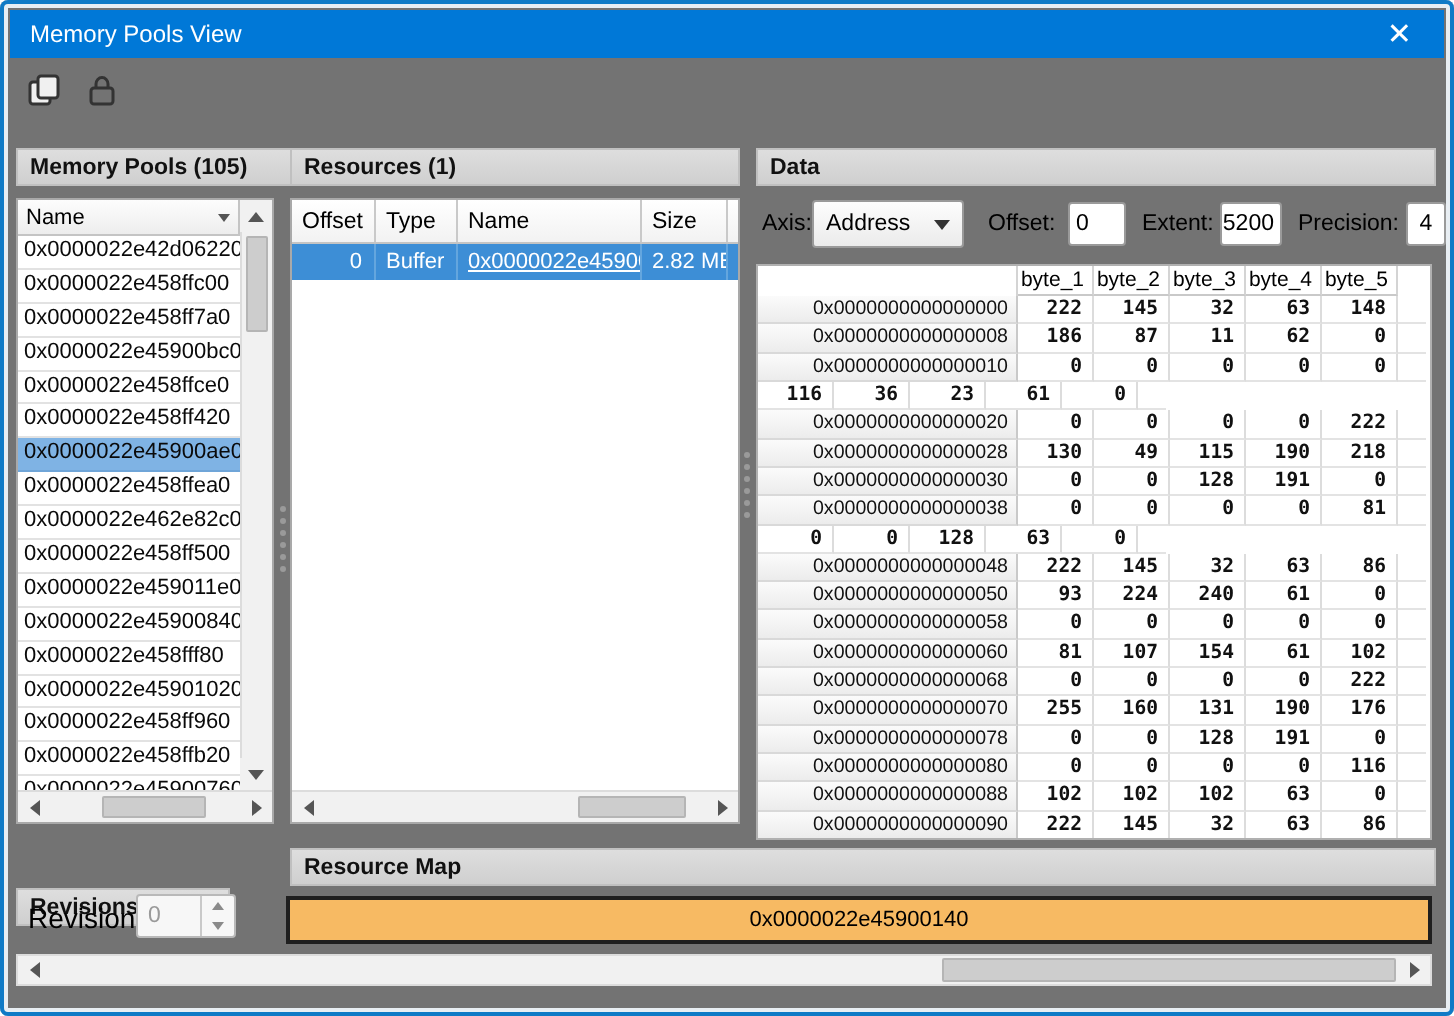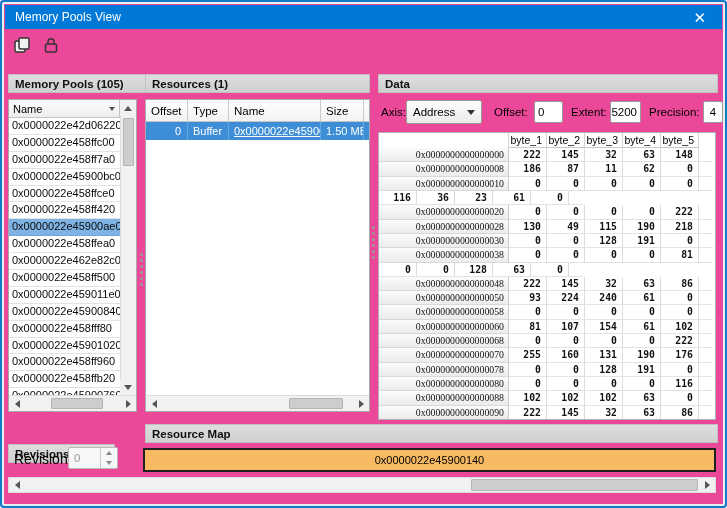--- a/index.html
+++ b/index.html
@@ -1,16 +1,16 @@
 <!DOCTYPE html>
 <html><head>
 <meta charset="utf-8">
 <style>
   html,body{margin:0;padding:0;background:#ffffff;font-family:"Liberation Sans",sans-serif;}
-  .window{position:relative;width:727px;height:508px;background:#ec4899;border-radius:4px;
+  .window{position:relative;width:727px;height:508px;background:#737373;border-radius:4px;
     box-shadow:inset 0 0 0 2px #0f7ac6, inset 0 0 0 4px #e8eef3;overflow:hidden;}
   
   .titlebar{position:absolute;left:5px;top:5px;right:5px;height:24px;background:#0078d7;
     display:flex;align-items:center;color:#fff;font-size:12px;padding:0 10px;box-sizing:border-box;}
   .titlebar .title{flex:1;}
   .close-btn{color:#fff;font-size:15px;line-height:15px;cursor:default;padding:0 6px;}
   
   .toolbar{position:absolute;left:6px;top:31px;height:28px;display:flex;align-items:center;gap:9px;padding-left:6px;}
   .tool-icon{width:20px;height:20px;display:inline-block;}
   
@@ -61,21 +61,21 @@
   
   .dt{position:absolute;left:378px;top:132px;width:338px;height:288px;background:#fff;
     border:1px solid #b0b0b0;box-sizing:border-box;overflow:hidden;}
   .dt-head{display:flex;height:15px;}
   .dt-corner{width:130px;box-sizing:border-box;border-right:1px solid #d4d4d4;background:#fff;}
   .dt-hcell{width:38px;box-sizing:border-box;font-size:10.5px;color:#000;text-align:right;padding-right:4px;
     border-right:1px solid #d4d4d4;border-bottom:1px solid #c9c9c9;line-height:15px;background:#fff;}
   .dt-row{display:flex;height:14.32px;}
   .dt-rowhead{width:130px;box-sizing:border-box;background:linear-gradient(#fbfbfb,#ececec);
     border-right:1px solid #c9c9c9;border-bottom:1px solid #d9d9d9;
-    font-family:Liberation Serif, serif;font-size:9.8px;color:#111;text-align:right;padding-right:4px;line-height:13.5px;}
+    font-family:Liberation Sans, sans-serif;font-size:9.8px;color:#111;text-align:right;padding-right:4px;line-height:13.5px;}
   .dt-cell{width:38px;box-sizing:border-box;border-right:1px solid #dcdcdc;border-bottom:1px solid #e3e3e3;
     font-family:"DejaVu Sans Mono",monospace;font-size:9.8px;font-weight:700;color:#111;
     text-align:right;padding-right:5px;line-height:13.5px;background:#fff;}
   .dt-cell.sliver{width:14px;border-right:none;}
   
   .rev-label{position:absolute;left:14px;top:451px;font-size:14px;color:#000;}
   .spinbox{position:absolute;left:68px;top:447px;width:50px;height:22px;border:1px solid #b9b9b9;border-radius:2px;
     background:#f7f7f7;box-sizing:border-box;display:flex;}
   .spin-val{flex:1;font-size:11.5px;color:#9a9a9a;display:flex;align-items:center;padding-left:5px;}
   .spin-btns{width:16px;border-left:1px solid #c9c9c9;display:flex;flex-direction:column;}
@@ -187,21 +187,21 @@
       <div class="res-hcell" style="width:43px;">Size</div>
       <div class="res-hcell" style="flex:1;border-right:none;">C</div>
     </div>
     <div class="res-row">
       <div class="res-cell" style="width:42px;justify-content:flex-end;padding-right:6px;">0</div>
       <div class="res-cell" style="width:41px;padding-left:5px;">Buffer</div>
       <div class="res-cell" style="width:92px;padding-left:5px;">
         <span class="res-link">0x0000022e45900140</span>
 
       </div>
-      <div class="res-cell" style="width:43px;padding-left:5px;">1.50 MB</div>
+      <div class="res-cell" style="width:43px;padding-left:5px;">2.82 MB</div>
       <div class="res-cell" style="flex:1;border-right:none;"></div>
     </div>
     <div class="hsb">
       <div class="sb-btn" style="left:0;top:0;height:15px;">
           <span class="tri tri-left"></span>
         </div>
       <div class="sb-thumb" style="left:143px;top:2px;height:11px;width:54px;"></div>
       <div class="sb-btn" style="right:0;top:0;height:15px;">
           <span class="tri tri-right"></span>
         </div>

